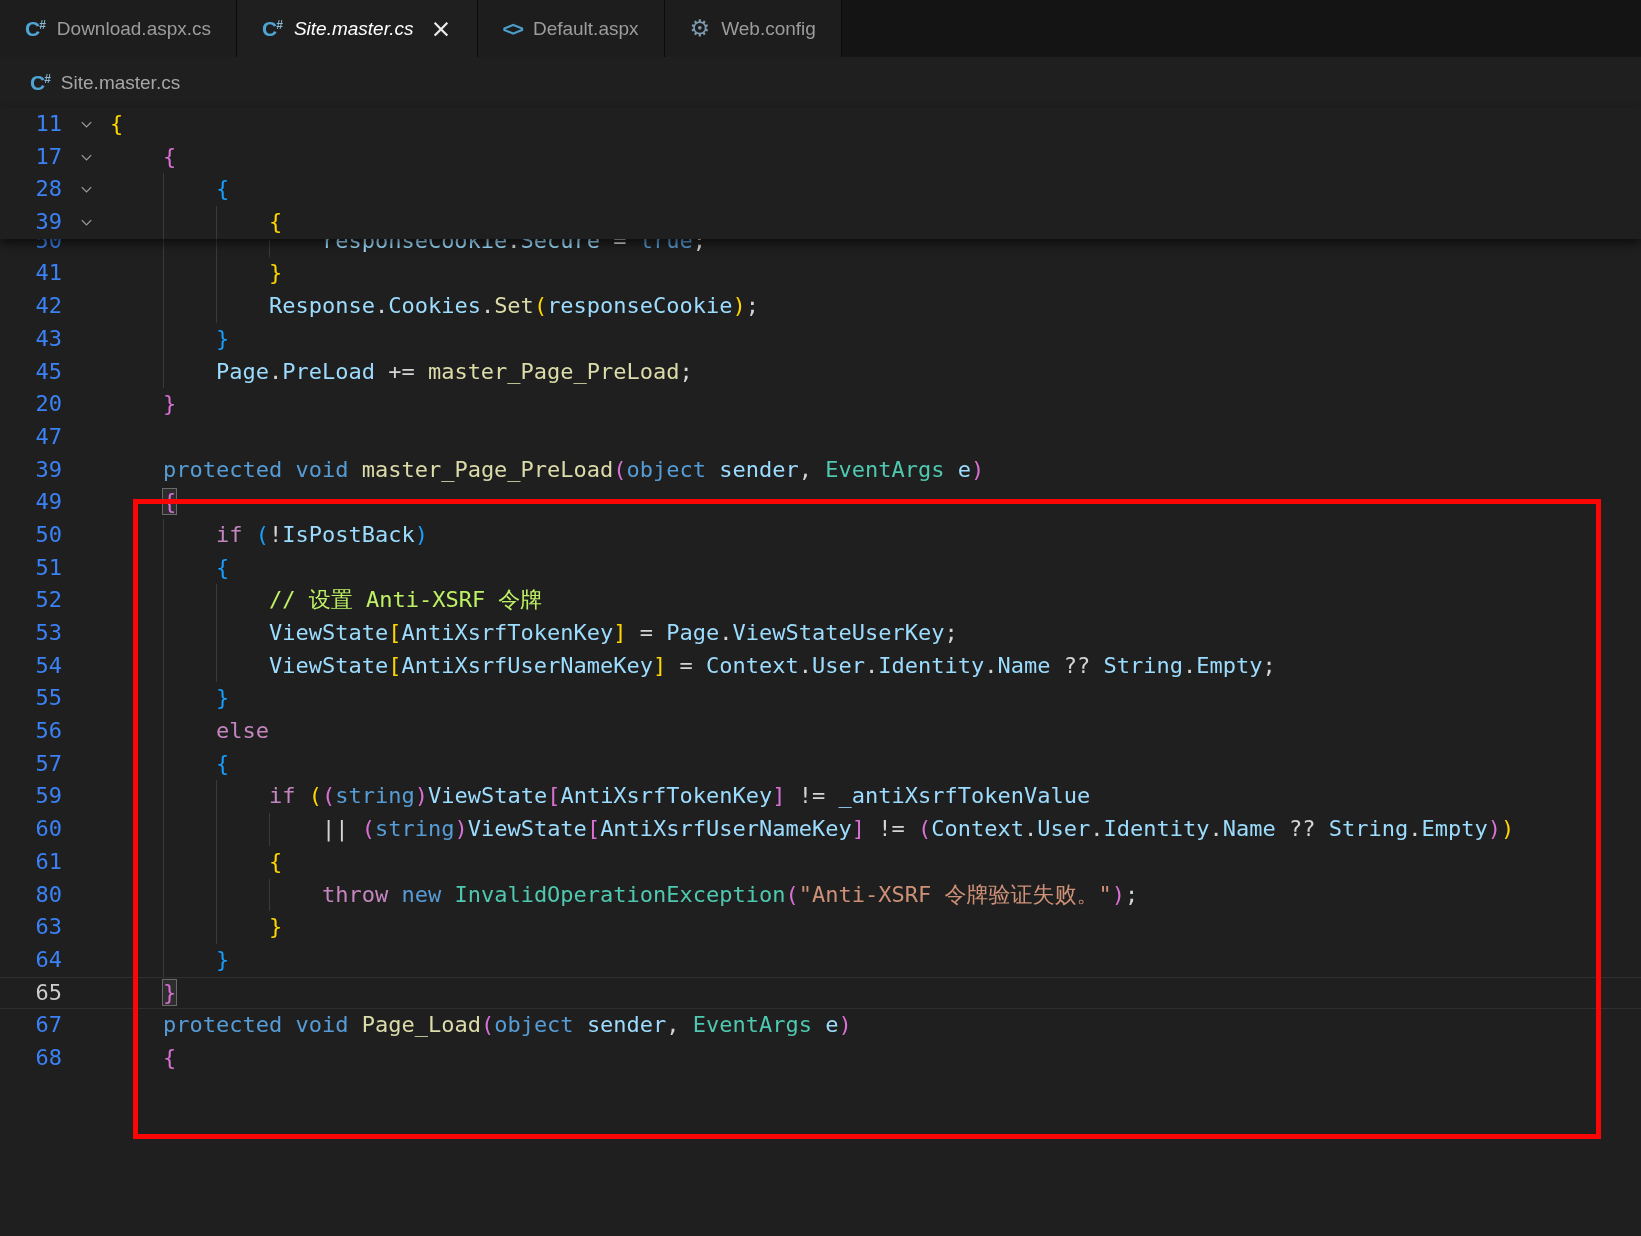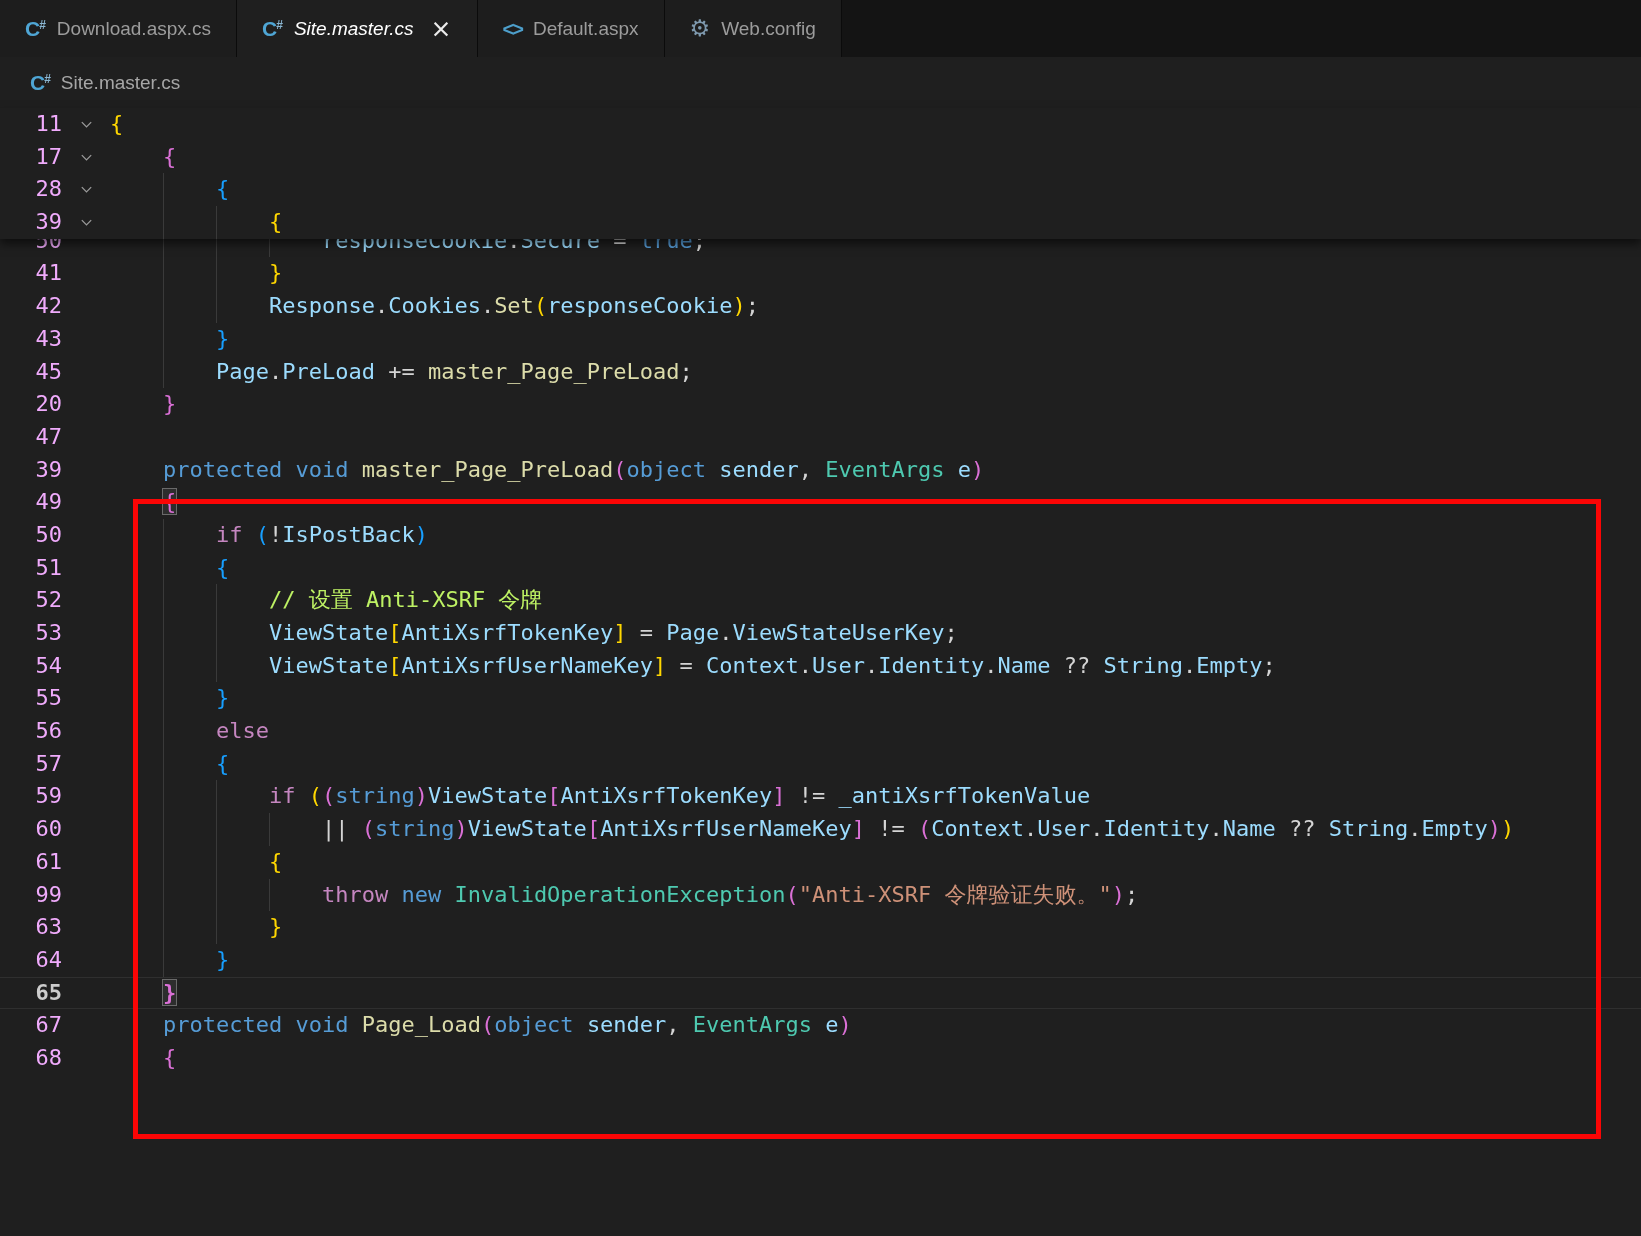--- a/index.html
+++ b/index.html
@@ -17,28 +17,28 @@
   .close-x{font-style:normal;color:#ececec;font-size:25px;line-height:1;margin-left:6px;font-family:"DejaVu Sans",sans-serif;}
 
   
   .breadcrumb{height:51px;background:#1f1f1f;display:flex;align-items:center;gap:10px;
               padding-left:30px;font-size:19px;color:#a6a6a6;}
 
   
   .editor{position:relative;background:#1f1f1f;
           font-family:"DejaVu Sans Mono","DejaVu Sans",monospace;font-size:22px;}
   .row{display:flex;height:32.7px;line-height:32.7px;}
-  .ln{width:62px;text-align:right;color:#f0abfc;flex:0 0 62px;user-select:none;}
+  .ln{width:62px;text-align:right;color:#3b82f6;flex:0 0 62px;user-select:none;}
   .ln.bright{color:#cccccc;}
   .fold{width:48px;flex:0 0 48px;display:flex;align-items:center;justify-content:center;}
   .code{flex:1;white-space:pre;position:relative;}
   .guide{position:absolute;top:0;bottom:0;width:1px;background:#3a3a3a;}
   .seg{white-space:pre;}
   .seg.match{outline:1px solid #6a6a6a;background:rgba(110,110,110,.18);}
-  .row.cur{box-shadow:inset 0 1px 0 #2f2f2f,inset 0 -1px 0 #2f2f2f;font-weight:bold;}
+  .row.cur{box-shadow:inset 0 1px 0 #2f2f2f,inset 0 -1px 0 #2f2f2f;}
 
   .sticky{position:relative;z-index:2;background:#1f1f1f;box-shadow:0 5px 9px rgba(0,0,0,.55);}
   .lines{position:relative;top:-14px;z-index:0;}
 
   
   .red-box{position:absolute;left:133px;top:391px;width:1468px;height:640px;
            border:5px solid #fb0505;box-sizing:border-box;z-index:5;pointer-events:none;}
 </style>
 </head>
 <body>
@@ -202,21 +202,21 @@
         <span class="ln">60</span>
         <span class="fold"></span>
         <span class="code" style="padding-left: 16ch;"><i class="guide" style="left: 4ch;"></i><i class="guide" style="left: 8ch;"></i><i class="guide" style="left: 12ch;"></i><span class="seg" style="color: rgb(212, 212, 212);">|| </span><span class="seg" style="color: rgb(218, 112, 214);">(</span><span class="seg" style="color: rgb(86, 156, 214);">string</span><span class="seg" style="color: rgb(218, 112, 214);">)</span><span class="seg" style="color: rgb(156, 220, 254);">ViewState</span><span class="seg" style="color: rgb(218, 112, 214);">[</span><span class="seg" style="color: rgb(156, 220, 254);">AntiXsrfUserNameKey</span><span class="seg" style="color: rgb(218, 112, 214);">]</span><span class="seg" style="color: rgb(212, 212, 212);"> != </span><span class="seg" style="color: rgb(218, 112, 214);">(</span><span class="seg" style="color: rgb(156, 220, 254);">Context</span><span class="seg" style="color: rgb(212, 212, 212);">.</span><span class="seg" style="color: rgb(156, 220, 254);">User</span><span class="seg" style="color: rgb(212, 212, 212);">.</span><span class="seg" style="color: rgb(156, 220, 254);">Identity</span><span class="seg" style="color: rgb(212, 212, 212);">.</span><span class="seg" style="color: rgb(156, 220, 254);">Name</span><span class="seg" style="color: rgb(212, 212, 212);"> ?? </span><span class="seg" style="color: rgb(156, 220, 254);">String</span><span class="seg" style="color: rgb(212, 212, 212);">.</span><span class="seg" style="color: rgb(156, 220, 254);">Empty</span><span class="seg" style="color: rgb(218, 112, 214);">)</span><span class="seg" style="color: rgb(255, 215, 0);">)</span></span>
       </div>
       <div class="row">
         <span class="ln">61</span>
         <span class="fold"></span>
         <span class="code" style="padding-left: 12ch;"><i class="guide" style="left: 4ch;"></i><i class="guide" style="left: 8ch;"></i><span class="seg" style="color: rgb(255, 215, 0);">{</span></span>
       </div>
       <div class="row">
-        <span class="ln">99</span>
+        <span class="ln">80</span>
         <span class="fold"></span>
         <span class="code" style="padding-left: 16ch;"><i class="guide" style="left: 4ch;"></i><i class="guide" style="left: 8ch;"></i><i class="guide" style="left: 12ch;"></i><span class="seg" style="color: rgb(197, 134, 192);">throw</span><span class="seg" style="color: rgb(212, 212, 212);"> </span><span class="seg" style="color: rgb(86, 156, 214);">new</span><span class="seg" style="color: rgb(212, 212, 212);"> </span><span class="seg" style="color: rgb(78, 201, 176);">InvalidOperationException</span><span class="seg" style="color: rgb(218, 112, 214);">(</span><span class="seg" style="color: rgb(206, 145, 120);">"Anti-XSRF 令牌验证失败。"</span><span class="seg" style="color: rgb(218, 112, 214);">)</span><span class="seg" style="color: rgb(212, 212, 212);">;</span></span>
       </div>
       <div class="row">
         <span class="ln">63</span>
         <span class="fold"></span>
         <span class="code" style="padding-left: 12ch;"><i class="guide" style="left: 4ch;"></i><i class="guide" style="left: 8ch;"></i><span class="seg" style="color: rgb(255, 215, 0);">}</span></span>
       </div>
       <div class="row">
         <span class="ln">64</span>

